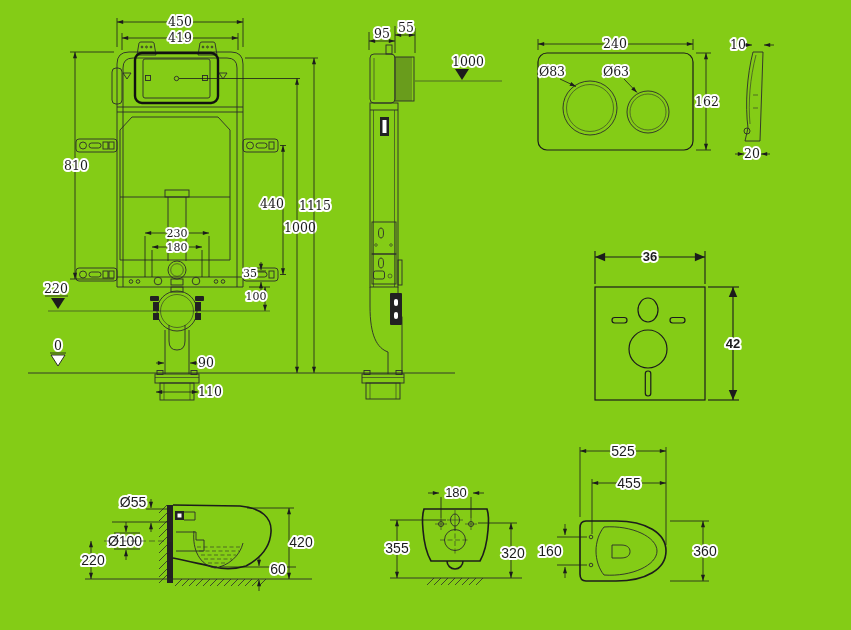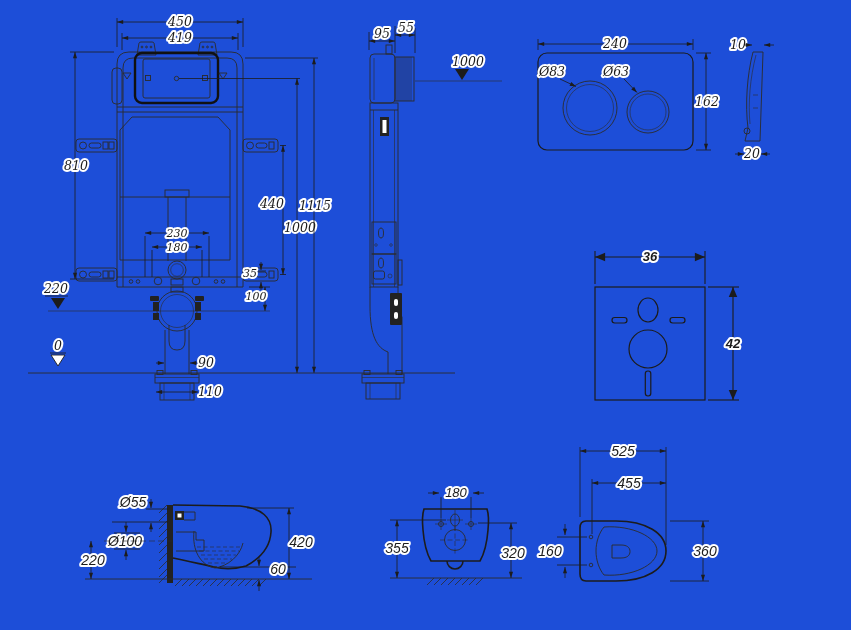--- a/index.html
+++ b/index.html
@@ -1,17 +1,17 @@
 <!DOCTYPE html>
 <html><head>
 <meta charset="utf-8">
 <style>
   html,body{margin:0;padding:0;background:#fff;}
-  .stage{position:relative;width:851px;height:630px;background:#1d4ed8;overflow:hidden;
-         font-family:"DejaVu Serif",serif;font-style:italic;}
+  .stage{position:relative;width:851px;height:630px;background:#84cc16;overflow:hidden;
+         font-family:"DejaVu Serif",serif;}
   svg{display:block}
   
   .ln{stroke:#2b2b2b;stroke-width:0.9;fill:none;}
   .lnT{stroke:#2b2b2b;stroke-width:0.6;fill:none;}
   .lnB{stroke:#1c1c1c;stroke-width:1.6;fill:none;}
   .lnM{stroke:#1c1c1c;stroke-width:1.2;fill:none;}
   .thick{stroke:#111;stroke-width:2.4;fill:none;}
   .dk{fill:#222;stroke:none;}
   .wh{fill:#fff;stroke:none;}
   .dim{stroke:#1c1c1c;stroke-width:0.8;fill:none;}

